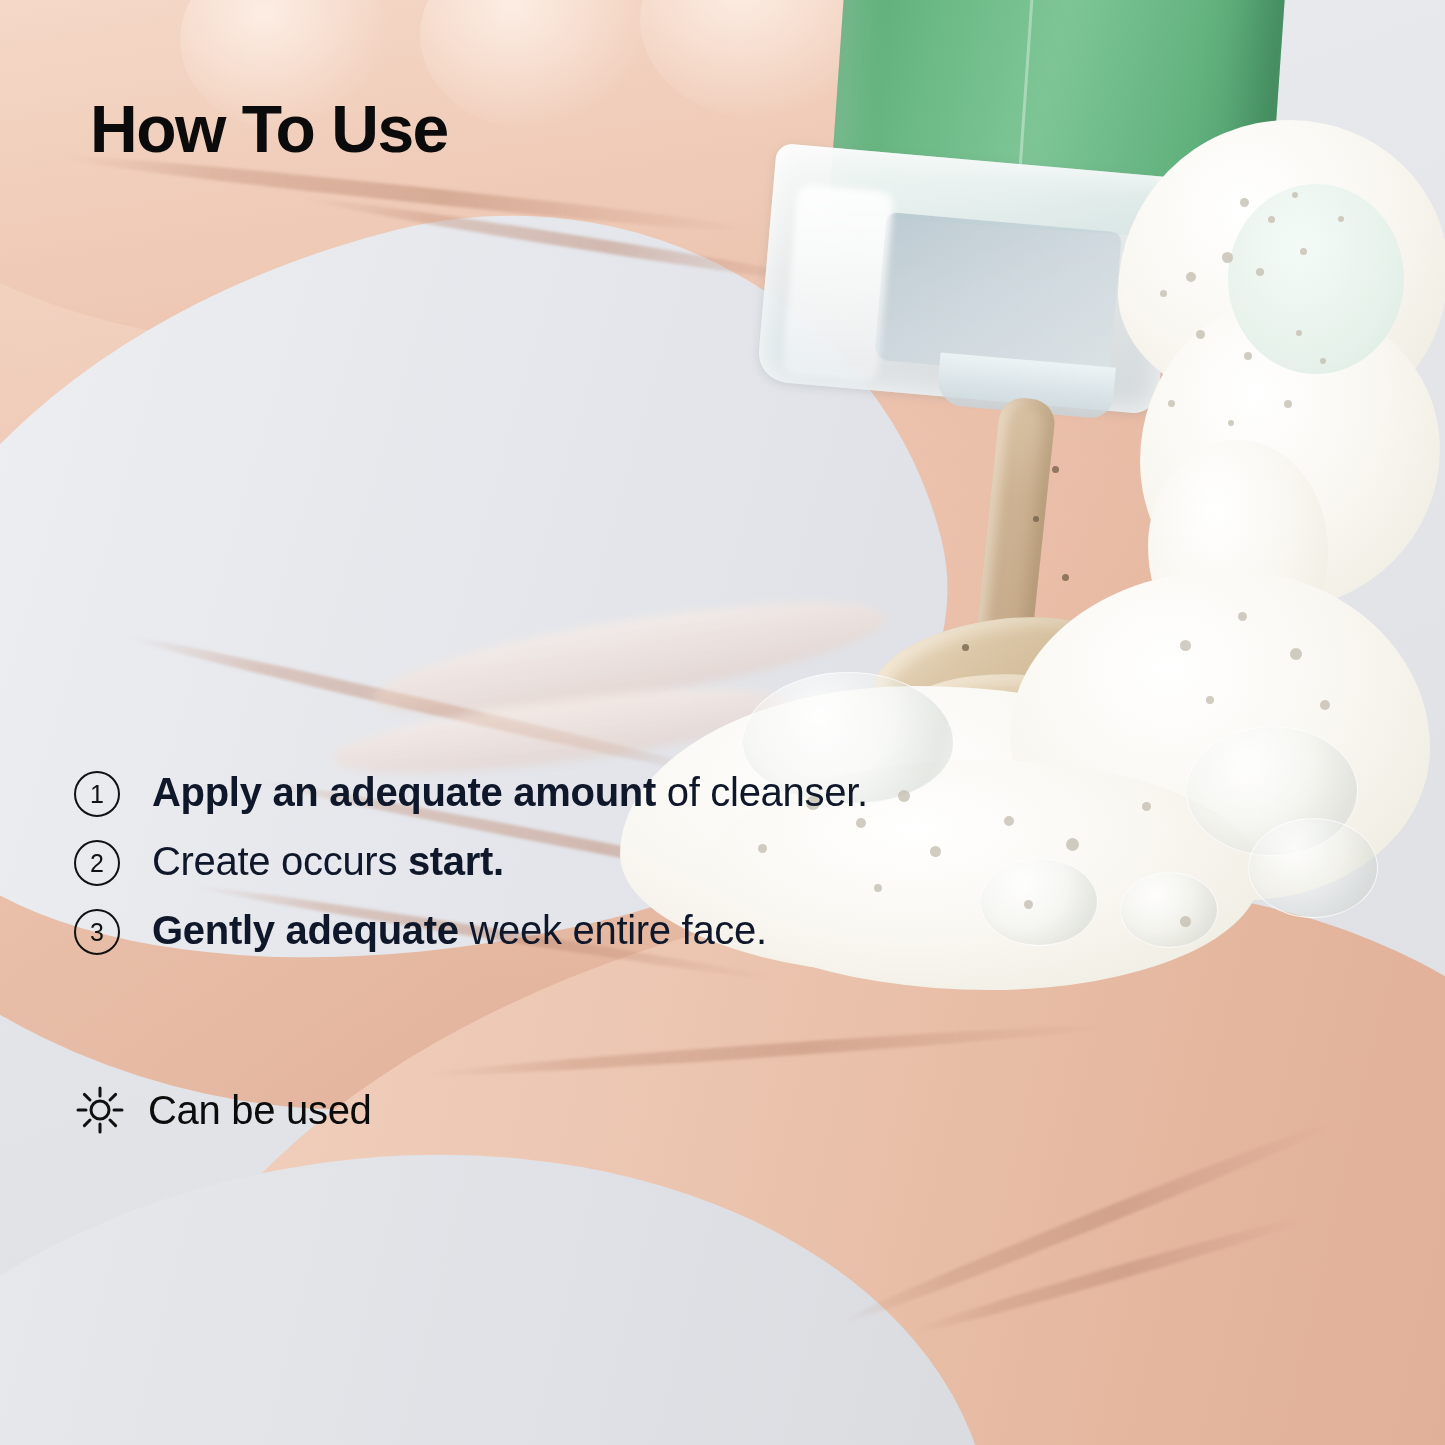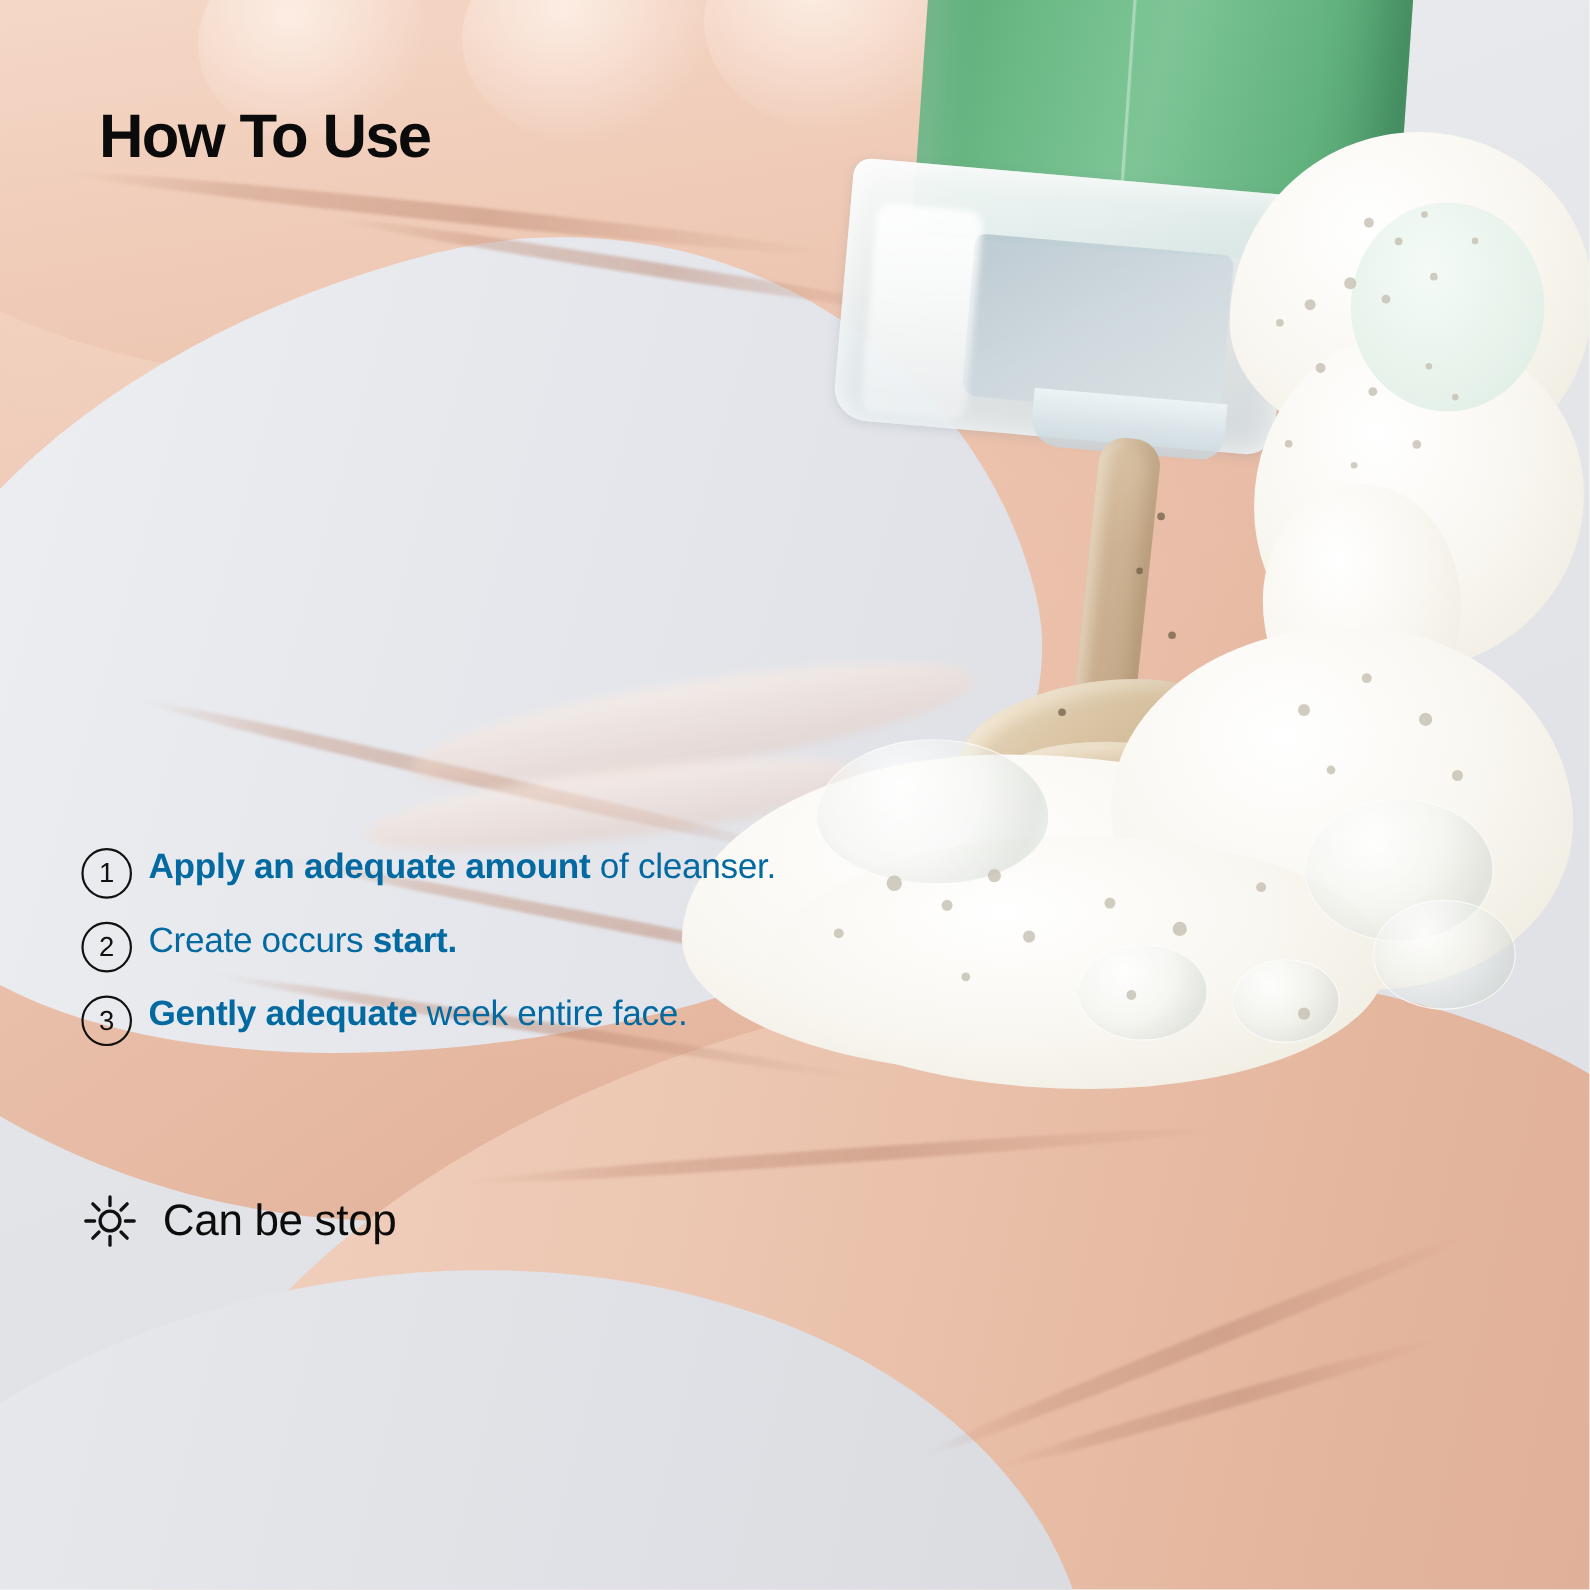--- a/index.html
+++ b/index.html
@@ -211,21 +211,21 @@
     border-radius: 50%;
     background: radial-gradient(circle at 36% 30%, rgba(255,255,255,.82) 0%, rgba(240,243,240,.45) 46%, rgba(206,212,206,.5) 78%, rgba(234,238,234,.65) 100%);
     border: 1px solid rgba(255,255,255,.75);
   }
 
   
   .title {
     position: absolute;
     left: 90px;
     top: 96px;
-    font-size: 56px;
+    font-size: 66px;
     font-weight: 700;
     letter-spacing: -1.5px;
     color: #0b0b0b;
     line-height: 1;
     white-space: nowrap;
   }
 
   .steps {
     position: absolute;
     left: 74px;
@@ -246,24 +246,24 @@
     border-radius: 50%;
     display: flex;
     align-items: center;
     justify-content: center;
     font-size: 25px;
     font-weight: 400;
     color: #111;
     margin-top: 5px;
   }
   .step-text {
-    margin-left: 15px;
-    font-size: 32px;
+    margin-left: 32px;
+    font-size: 40px;
     line-height: 1.33;
-    color: #0369a1;
+    color: #0f172a;
     letter-spacing: -.3px;
   }
   .b { font-weight: 700; }
   .r { font-weight: 400; }
 
   .usage {
     position: absolute;
     left: 74px;
     top: 1082px;
     width: 900px;
@@ -434,18 +434,18 @@
           <line x1="26" y1="4" x2="26" y2="12"></line>
           <line x1="26" y1="40" x2="26" y2="48"></line>
           <line x1="4" y1="26" x2="12" y2="26"></line>
           <line x1="40" y1="26" x2="48" y2="26"></line>
           <line x1="10.4" y1="10.4" x2="16" y2="16"></line>
           <line x1="36" y1="36" x2="41.6" y2="41.6"></line>
           <line x1="41.6" y1="10.4" x2="36" y2="16"></line>
           <line x1="16" y1="36" x2="10.4" y2="41.6"></line>
         </svg>
       </div>
-      <div class="usage-text r">Can be stop</div>
+      <div class="usage-text r">Can be used</div>
     </div>
   </div>
 
 
 </div>
 
 </body></html>

